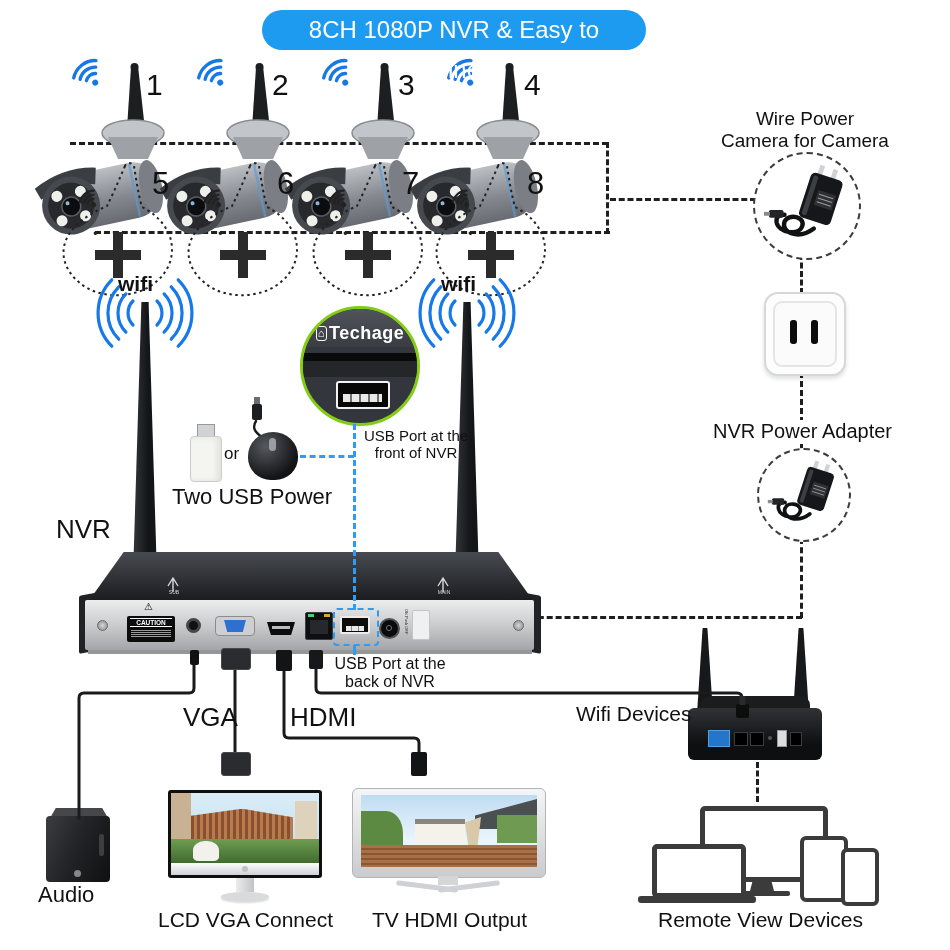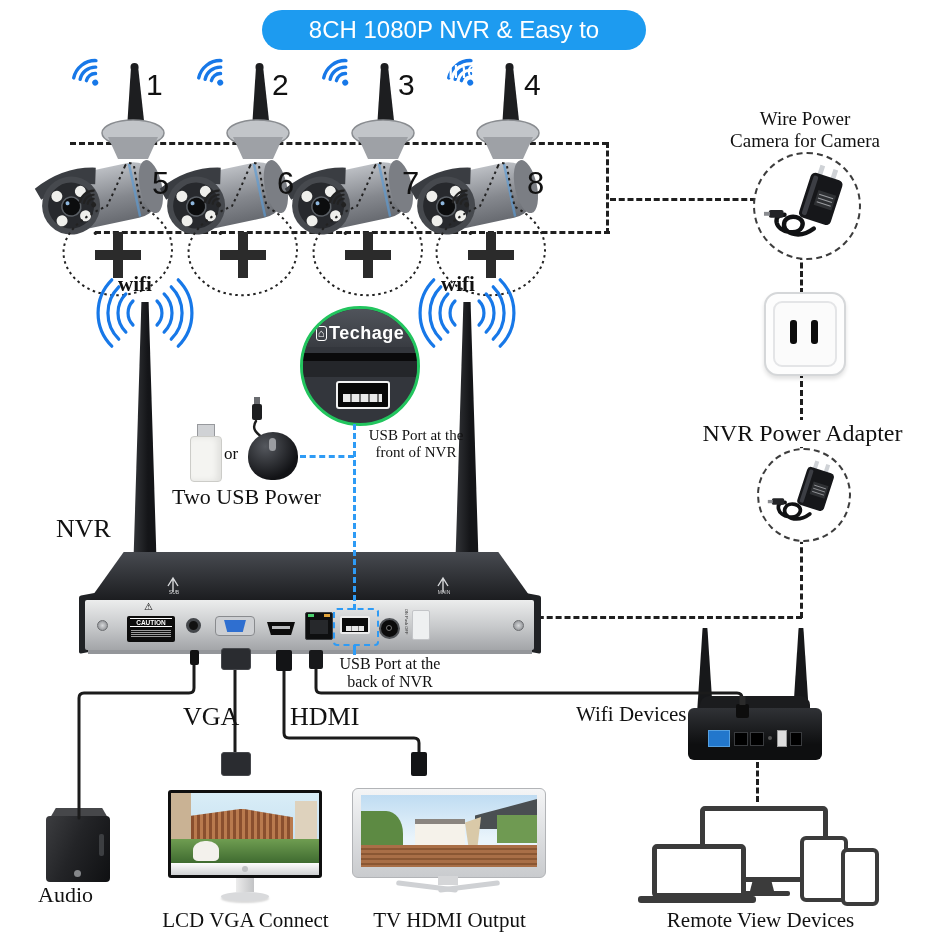--- a/index.html
+++ b/index.html
@@ -1,19 +1,19 @@
 <!DOCTYPE html>
 <html><head>
 <meta charset="utf-8">
 <style>
   html,body{margin:0;padding:0;background:#fff;}
   #canvas{position:relative;width:950px;height:950px;background:#fff;overflow:hidden;
           font-family:"Liberation Sans",sans-serif;color:#111;}
   .abs{position:absolute;}
-  .lbl{position:absolute;color:#111;font-family:Liberation Serif, serif;}
+  .lbl{position:absolute;color:#111;font-family:Liberation Sans, sans-serif;}
   .ctr{text-align:center;}
   
   .dash-h{position:absolute;height:0;border-top:3px dashed #1f1f1f;z-index:1;}
   .dash-v{position:absolute;width:0;border-left:3px dashed #1f1f1f;z-index:1;}
   .bdash-h{position:absolute;height:0;border-top:3px dashed #2e9bf5;z-index:7;}
   .bdash-v{position:absolute;width:0;border-left:3px dashed #2e9bf5;z-index:7;}
   
   #banner{position:absolute;left:262px;top:10px;width:384px;height:40px;background:#1d9bf0;
           border-radius:21px;color:#fff;font-size:24px;line-height:40px;text-align:center;z-index:8;}
   
@@ -59,21 +59,21 @@
   #usb-hl{position:absolute;left:333px;top:608px;width:42px;height:34px;border:2px dashed #2e9bf5;border-radius:4px;z-index:7;}
   #dc-port{position:absolute;left:379px;top:618px;width:17px;height:17px;border-radius:50%;background:#0b0b0b;border:2px solid #505357;z-index:5;}
   #dc-port i{position:absolute;left:5px;top:5px;width:4px;height:4px;border-radius:50%;background:#000;border:1px solid #777;}
   #pwr-switch{position:absolute;left:412px;top:610px;width:16px;height:28px;background:#eef0f1;border:1px solid #c3c5c8;border-radius:2px;z-index:5;}
   #pwr-switch-lbl{position:absolute;left:404px;top:609px;height:32px;font-size:4px;color:#333;writing-mode:vertical-rl;z-index:5;}
   .topface-lbl{position:absolute;font-size:5px;color:#d6d7d9;z-index:4;text-align:center;}
   
   .plug{position:absolute;z-index:6;}
   
   #tcircle{position:absolute;left:300px;top:306px;width:120px;height:120px;border-radius:50%;
-           border:3px solid #22c55e;background:#33363c;overflow:hidden;z-index:6;box-sizing:border-box;}
+           border:3px solid #84cc16;background:#33363c;overflow:hidden;z-index:6;box-sizing:border-box;}
   #tcirc-top{position:absolute;left:0;top:0;width:100%;height:38px;background:linear-gradient(#50545b,#393c42);}
   #tcirc-logo{position:absolute;left:0;top:14px;width:100%;text-align:center;color:#fff;font-weight:bold;font-size:18px;letter-spacing:.5px;}
   .t-house{display:inline-block;border:1.6px solid #fff;border-radius:3px;font-size:11px;line-height:13px;padding:0 1px;margin-right:2px;vertical-align:2px;}
   #tcirc-groove{position:absolute;left:0;top:44px;width:100%;height:8px;background:#0a0a0b;}
   #tcirc-mid{position:absolute;left:0;top:52px;width:100%;height:16px;background:#24262a;}
   #tcirc-usb{position:absolute;left:33px;top:72px;width:54px;height:28px;background:#070707;border:2.5px solid #f2f2f2;border-radius:3px;box-sizing:border-box;}
   #tcirc-usb .tongue{position:absolute;left:5px;top:11px;width:39px;height:8px;
                     background:repeating-linear-gradient(90deg,#e9e9e9 0 7px,#6f6f6f 7px 9px);}
   
   #stick-cap{position:absolute;left:197px;top:424px;width:16px;height:13px;background:#d0d2d5;border:1px solid #97999d;z-index:6;}
@@ -273,21 +273,21 @@
   <div class="dcircle" style="left:753px;top:152px;width:104px;height:104px;">
     <svg class="adp" width="88" height="88" viewBox="0 0 90 78">
         <use href="#adapter"></use>
       </svg>
   </div>
   <div id="outlet">
     <div class="inner"></div>
     <div class="slot" style="left:24px;"></div>
     <div class="slot" style="left:45px;"></div>
   </div>
-  <div class="lbl ctr" style="left:695px;top:420px;width:215px;font-size:24px;background:#fff;z-index:8;">NVR Power Adapter</div>
+  <div class="lbl ctr" style="left:695px;top:420px;width:215px;font-size:20px;background:#fff;z-index:8;">NVR Power Adapter</div>
   <div class="dcircle" style="left:757px;top:448px;width:90px;height:90px;">
     <svg class="adp" width="74" height="74" viewBox="0 0 90 78">
         <use href="#adapter"></use>
       </svg>
   </div>
 
   <div class="lbl" style="left:118px;top:272px;font-size:21px;font-weight:bold;z-index:8;">wifi</div>
   <div class="lbl" style="left:441px;top:272px;font-size:21px;font-weight:bold;z-index:8;">wifi</div>
   <div class="antenna" style="left:130px;top:302px;"></div>
   <div class="antenna" style="left:452px;top:302px;"></div>

